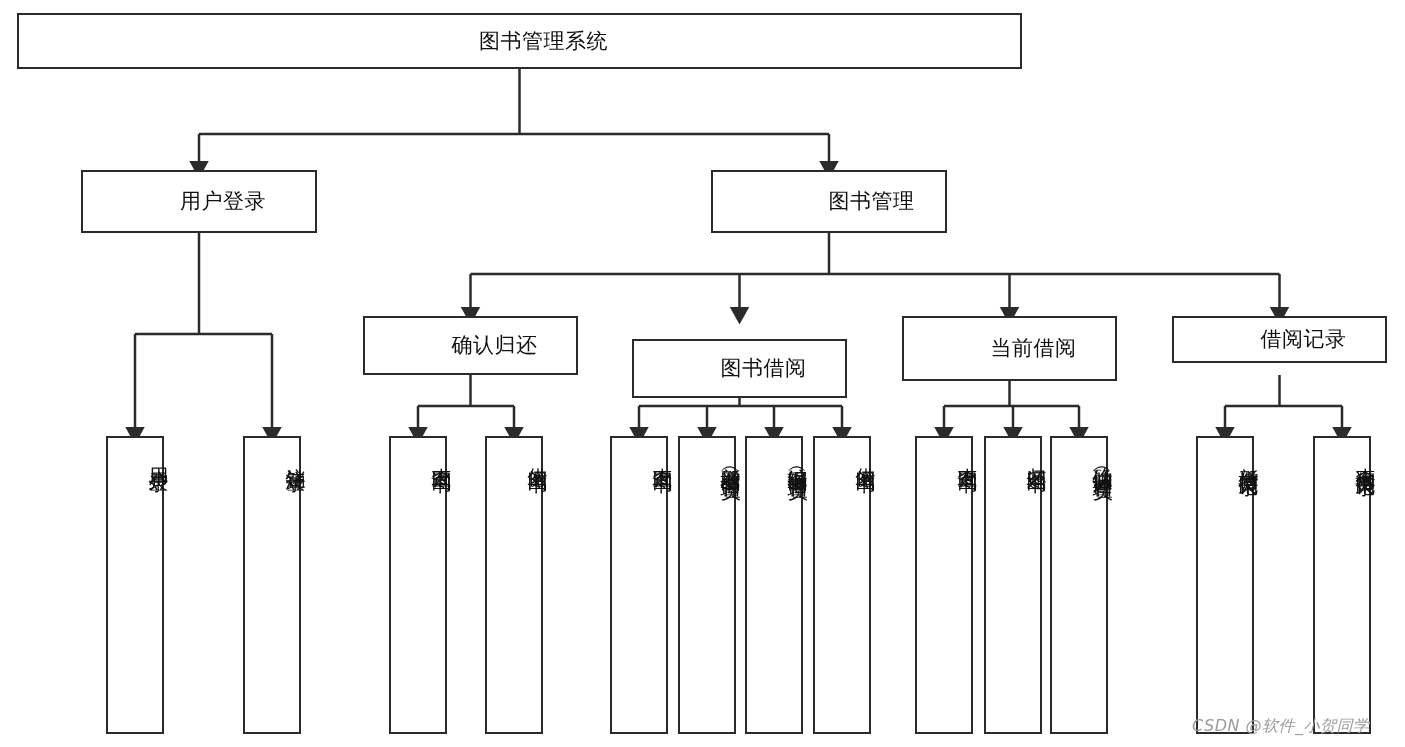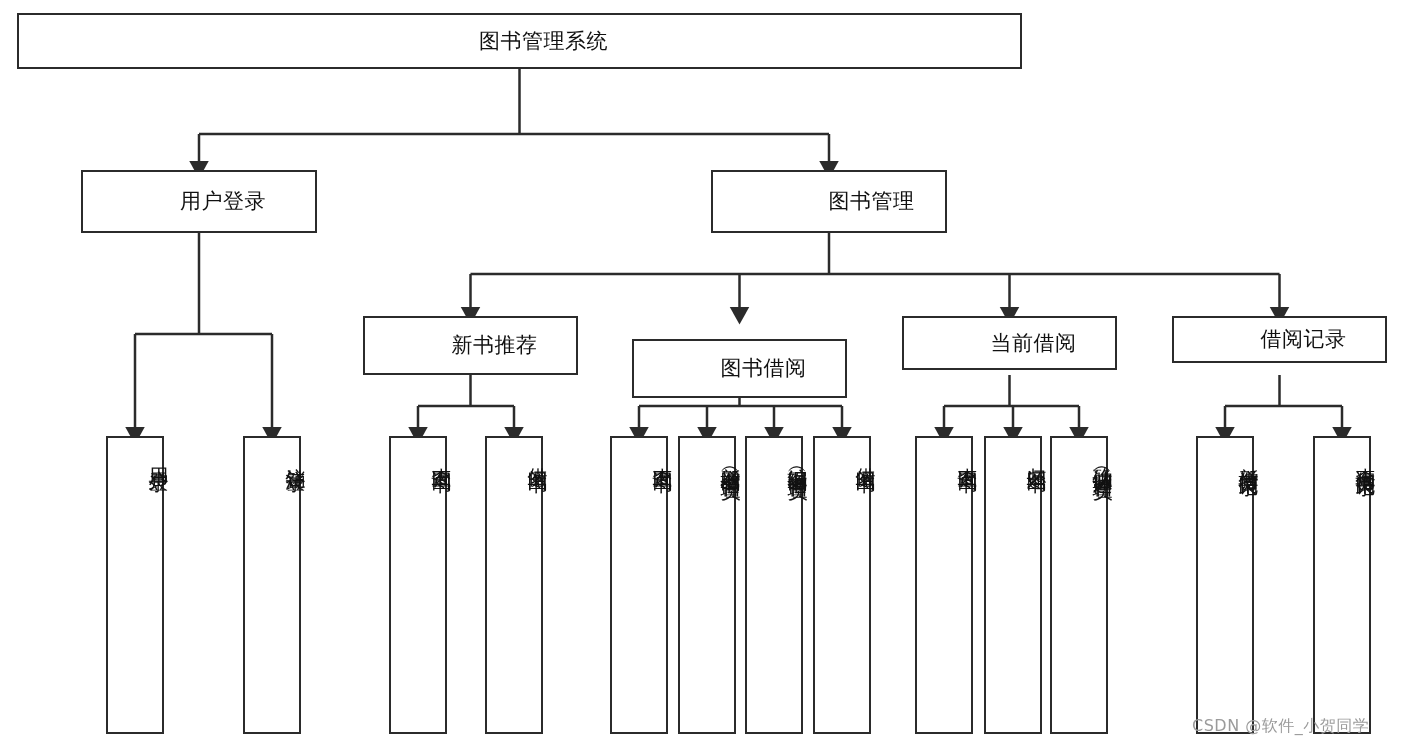--- a/index.html
+++ b/index.html
@@ -100,26 +100,26 @@
       <div class="node level-root" style="left: 17px; top: 13px; width: 1005px; height: 56px; border-color: rgb(43, 43, 43); background: rgb(255, 255, 255);">
         <span class="node-label" style="color: rgb(17, 17, 17);">图书管理系统</span>
       </div>
       <div class="node level-1" style="left: 81px; top: 170px; width: 236px; height: 63px; border-color: rgb(43, 43, 43); background: rgb(255, 255, 255);">
         <span class="node-label" style="color: rgb(17, 17, 17);">用户登录</span>
       </div>
       <div class="node level-1" style="left: 711px; top: 170px; width: 236px; height: 63px; border-color: rgb(43, 43, 43); background: rgb(255, 255, 255);">
         <span class="node-label" style="color: rgb(17, 17, 17); margin-left: 37px;">图书管理</span>
       </div>
       <div class="node level-2" style="left: 363px; top: 316px; width: 215px; height: 59px; border-color: rgb(43, 43, 43); background: rgb(255, 255, 255);">
-        <span class="node-label" style="color: rgb(17, 17, 17);">新书推荐</span>
+        <span class="node-label" style="color: rgb(17, 17, 17);">确认归还</span>
       </div>
       <div class="node level-2" style="left: 632px; top: 316px; width: 215px; height: 59px; border-color: rgb(43, 43, 43); background: rgb(255, 255, 255); margin-top: 23px;">
         <span class="node-label" style="color: rgb(17, 17, 17);">图书借阅</span>
       </div>
-      <div class="node level-2" style="left: 902px; top: 316px; width: 215px; height: 54px; border-color: rgb(43, 43, 43); background: rgb(255, 255, 255);">
+      <div class="node level-2" style="left: 902px; top: 316px; width: 215px; height: 65px; border-color: rgb(43, 43, 43); background: rgb(255, 255, 255);">
         <span class="node-label" style="color: rgb(17, 17, 17);">当前借阅</span>
       </div>
       <div class="node level-2" style="left: 1172px; top: 316px; width: 215px; height: 47px; border-color: rgb(43, 43, 43); background: rgb(255, 255, 255);">
         <span class="node-label" style="color: rgb(17, 17, 17);">借阅记录</span>
       </div>
       <div class="node level-3 leaf" style="left: 106px; top: 436px; width: 58px; height: 298px; border-color: rgb(43, 43, 43); background: rgb(255, 255, 255);">
         <span class="node-label" style="color: rgb(17, 17, 17);">用户登录</span>
       </div>
       <div class="node level-3 leaf" style="left: 243px; top: 436px; width: 58px; height: 298px; border-color: rgb(43, 43, 43); background: rgb(255, 255, 255);">
         <span class="node-label" style="color: rgb(17, 17, 17);">注销登录</span>
@@ -152,15 +152,15 @@
         <span class="node-label" style="color: rgb(17, 17, 17);">确认归还（管理员）</span>
       </div>
       <div class="node level-3 leaf" style="left: 1196px; top: 436px; width: 58px; height: 298px; border-color: rgb(43, 43, 43); background: rgb(255, 255, 255);">
         <span class="node-label" style="color: rgb(17, 17, 17);">新增借阅记录</span>
       </div>
       <div class="node level-3 leaf" style="left: 1313px; top: 436px; width: 58px; height: 298px; border-color: rgb(43, 43, 43); background: rgb(255, 255, 255);">
         <span class="node-label" style="color: rgb(17, 17, 17);">查询借阅记录</span>
       </div>
     </div>
 
-  <div class="watermark" style="left: 1192px; top: 716px; color: rgb(155, 155, 155);">CSDN @软件_小贺同学</div>
+  <div class="watermark" style="left: 1192px; top: 716px; color: rgb(155, 155, 155); font-style: italic;">CSDN @软件_小贺同学</div>
 
 </div>
 
 </body></html>

